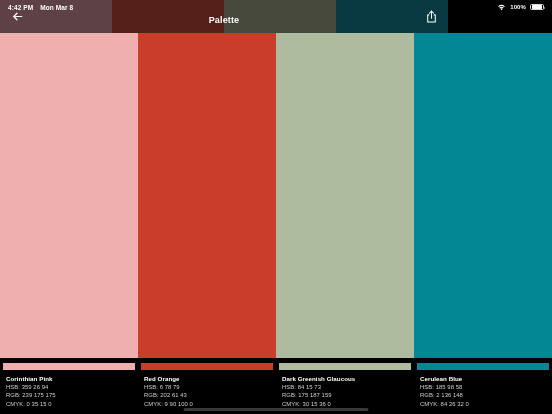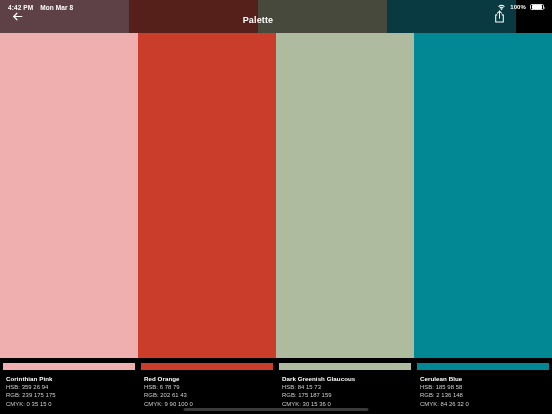--- a/index.html
+++ b/index.html
@@ -33,21 +33,21 @@
     width:1.3px; height:2.6px; background:rgba(255,255,255,.6);
     border-radius:0 1px 1px 0;
   }
   .battery .fill{
     position:absolute; left:.7px; top:.7px; bottom:.7px;
     width:calc(100% - 1.4px); background:#fff; border-radius:.8px;
   }
 
   
   .navbar{
-    position:absolute; top:0; left:0; width:516px; height:33px; z-index:20;
+    position:absolute; top:0; left:0; width:448px; height:33px; z-index:20;
   }
   .nav-tintrow{ position:absolute; inset:0; display:flex; }
   .nav-tint{ flex:1 1 0; height:100%; }
   .nav-content{
     position:absolute; inset:0; display:flex; align-items:flex-end;
     padding-bottom:6px;
   }
   .nav-btn{
     width:34px; height:22px; display:flex; align-items:center; justify-content:center;
     color:#fff;

